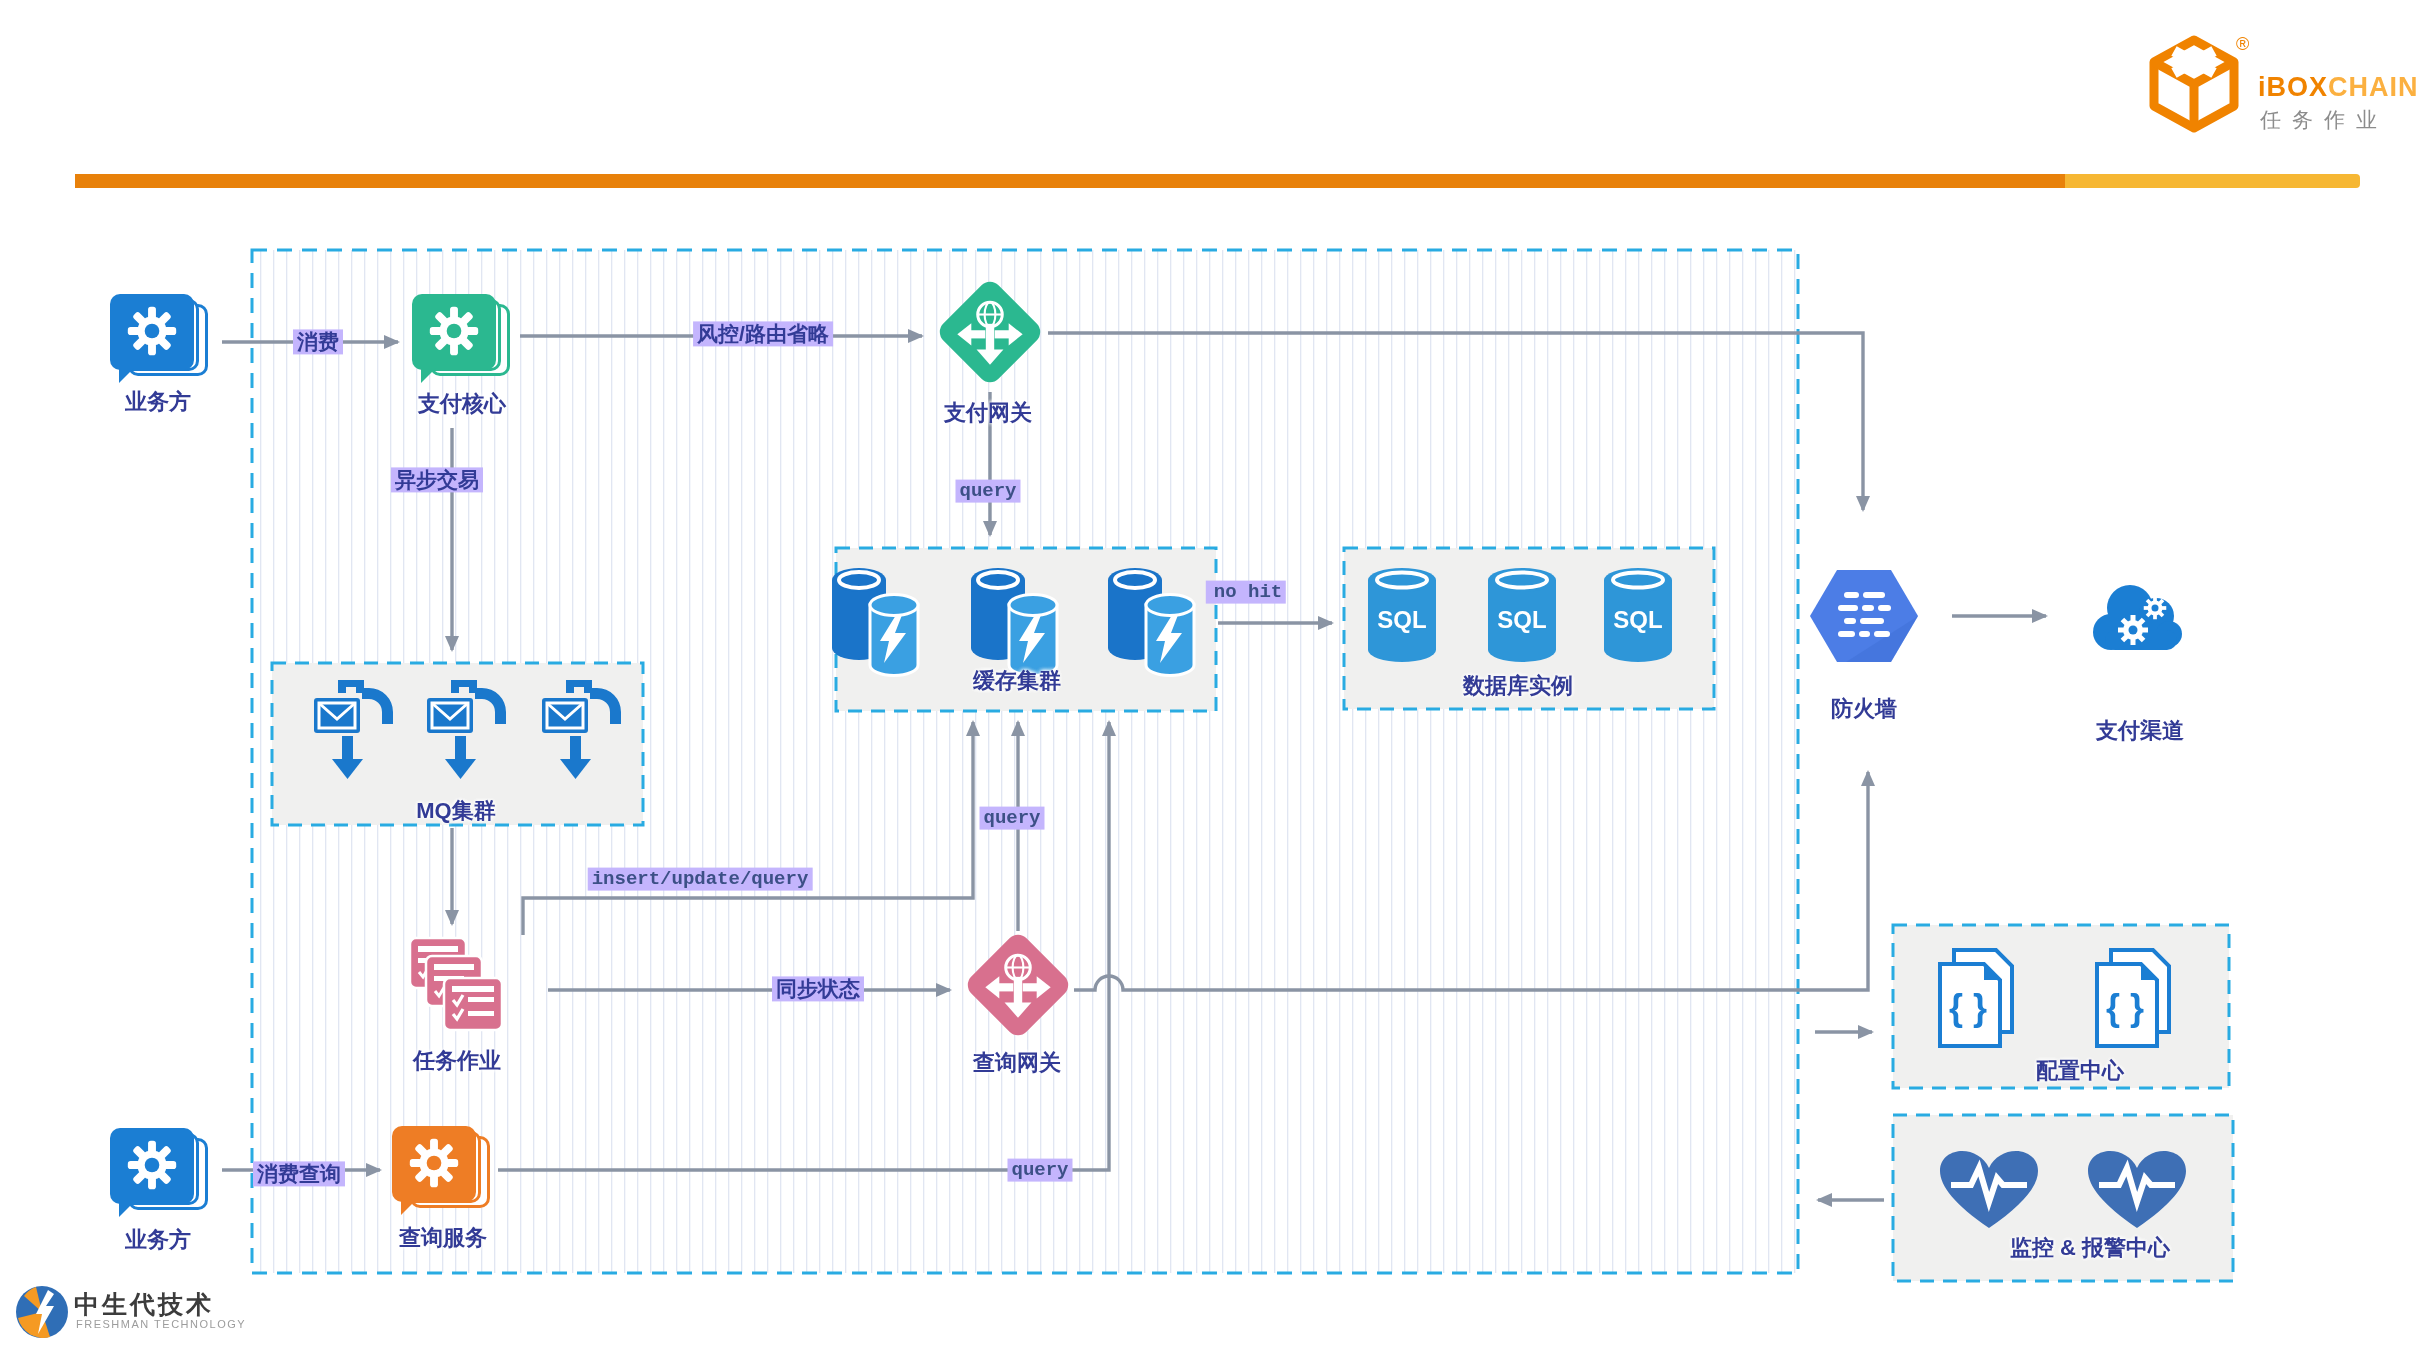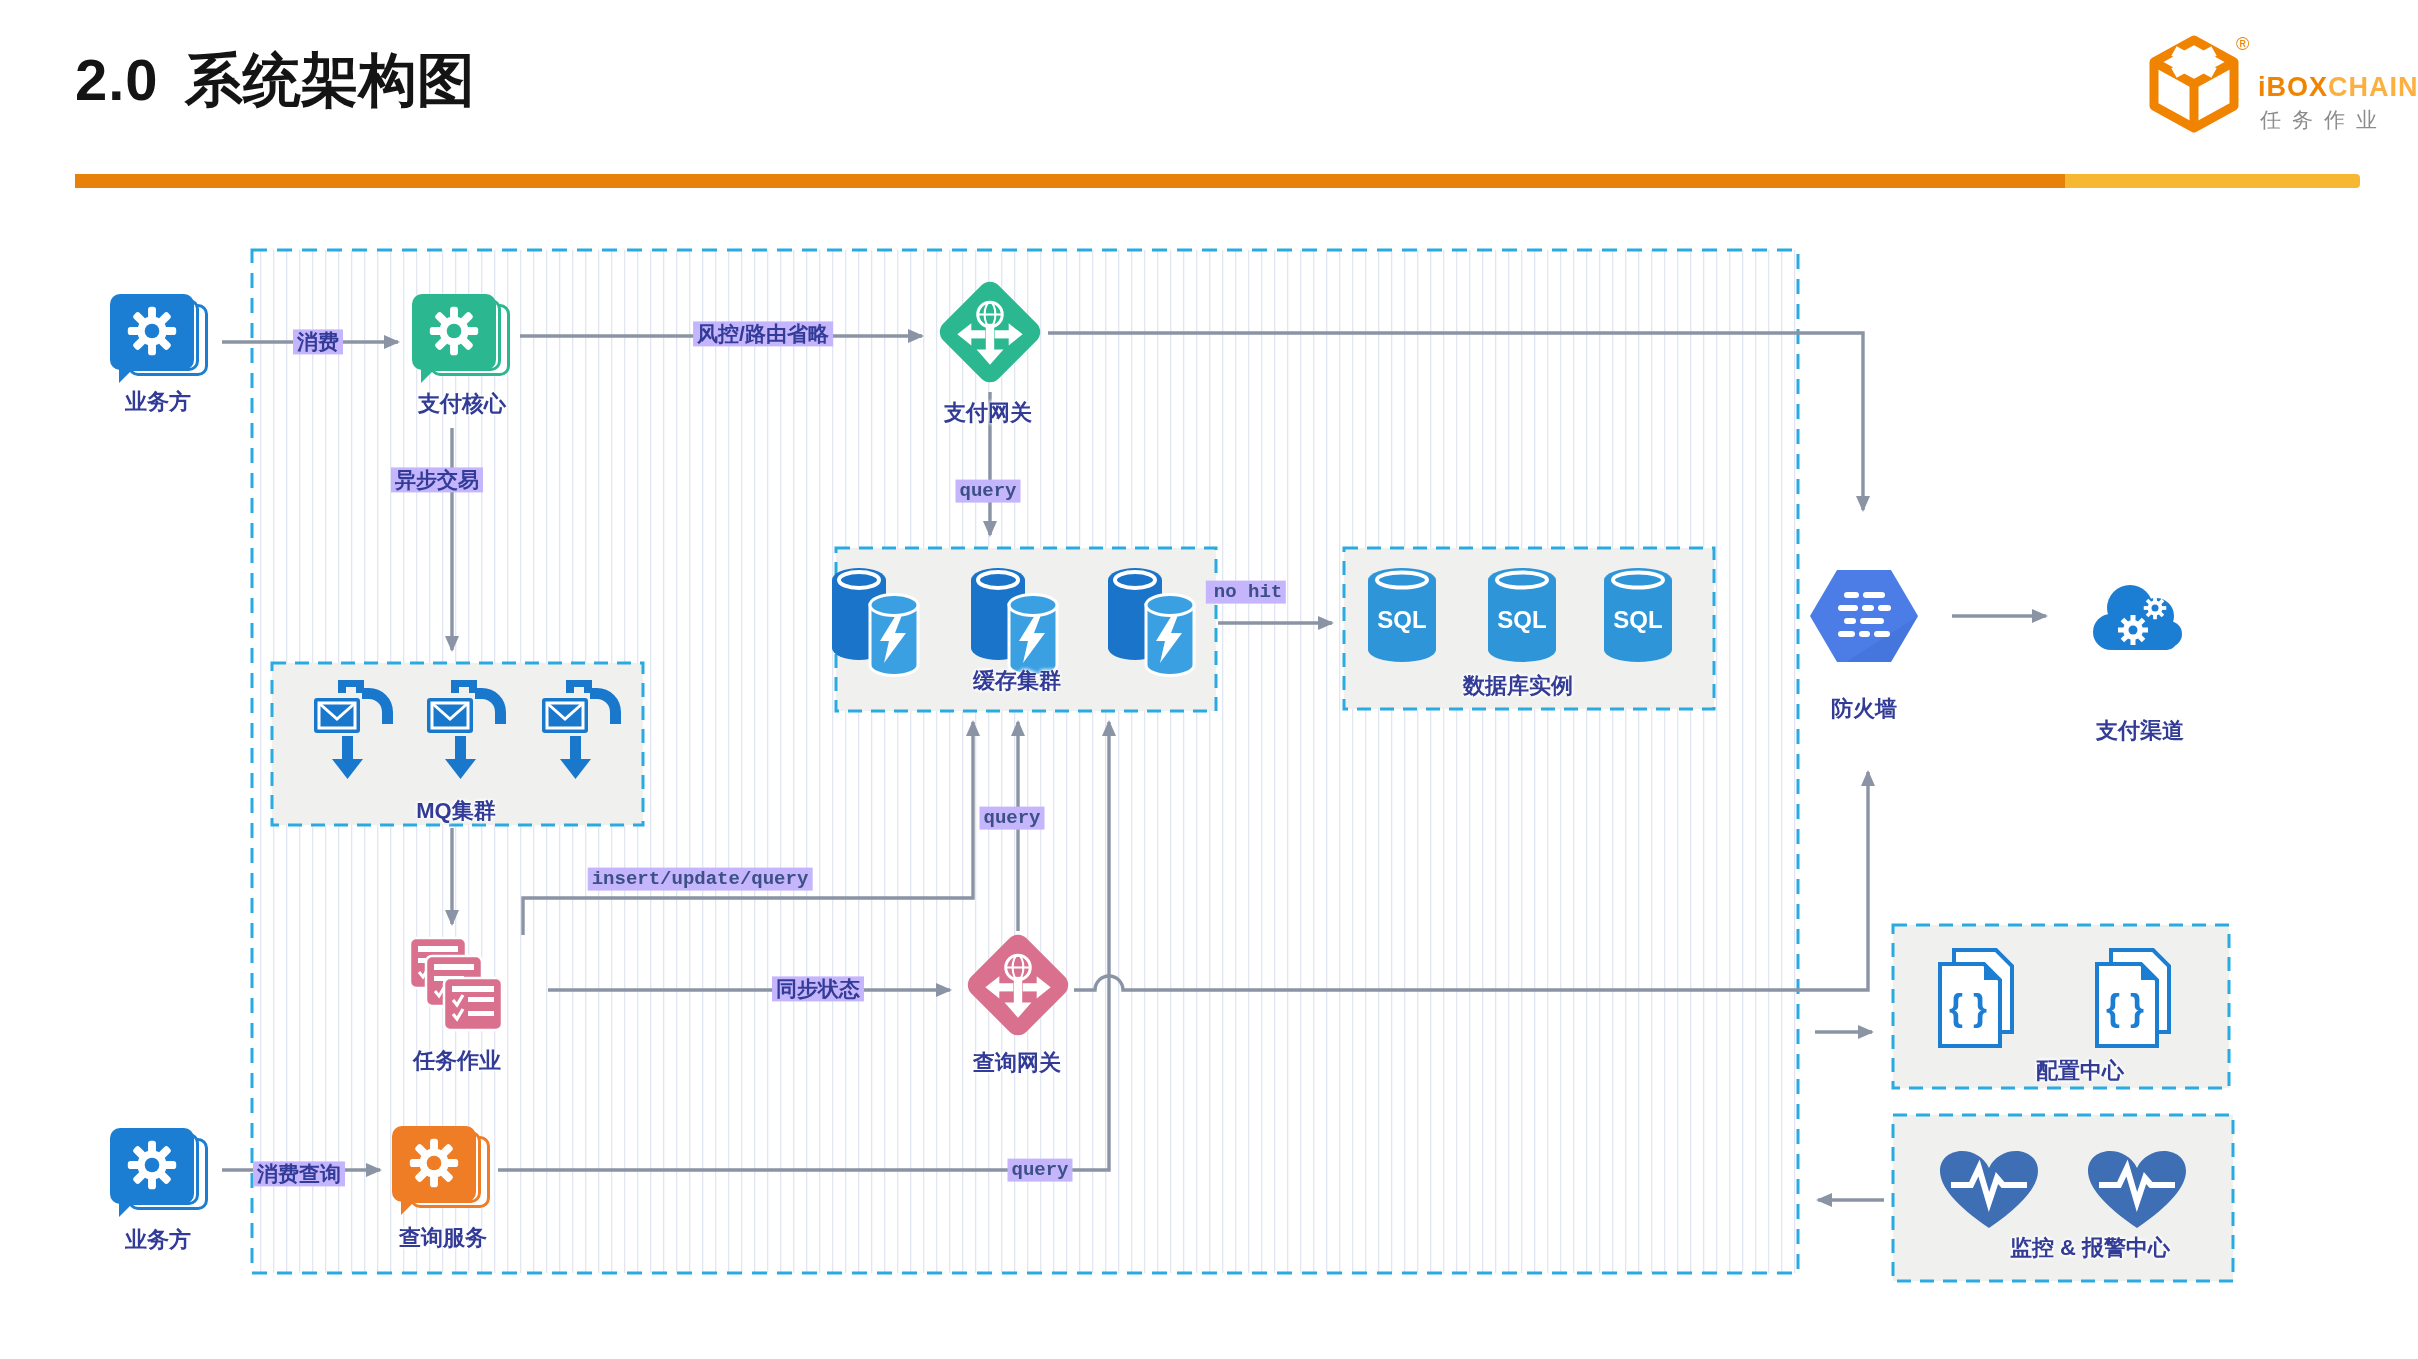--- a/index.html
+++ b/index.html
@@ -42,23 +42,20 @@
   
   .diamond{position:absolute;width:78px;height:78px;border-radius:12px;background:var(--c);transform:rotate(45deg);}
   .diamond svg{position:absolute;left:4px;top:4px;transform:rotate(-45deg);}
   .icon{position:absolute;}
 </style>
 </head>
 <body>
 
 <div class="slide">
 
-  <div class="title">
-    <span class="num">2.0</span><span class="zh">系统架构图</span>
-  </div>
   <div class="divider">
     <span class="seg1"></span>
     <span class="seg2"></span>
   </div>
 
   <div class="brand">
     <svg width="96" height="104" viewBox="0 0 96 104">
       <polygon points="46,6 86,28 86,72 46,94 6,72 6,28" fill="none" stroke="#f08300" stroke-width="9" stroke-linejoin="round"></polygon>
       <path d="M6,28 L46,50 L86,28 M46,50 V94" fill="none" stroke="#f08300" stroke-width="9" stroke-linejoin="round"></path>
       <path d="M26,17 L66,39 M66,17 L26,39" fill="none" stroke="#fff" stroke-width="11"></path>
@@ -404,14 +401,24 @@
   <div class="chip" style="left:763px;top:334px;">风控/路由省略</div>
   <div class="chip mono" style="left:988px;top:491px;">query</div>
   <div class="chip" style="left:437px;top:480px;">异步交易</div>
   <div class="chip mono" style="left:1246px;top:592px;padding-left:8px;">no hit</div>
   <div class="chip mono" style="left:700px;top:879px;">insert/update/query</div>
   <div class="chip" style="left:818px;top:989px;">同步状态</div>
   <div class="chip mono" style="left:1012px;top:818px;">query</div>
   <div class="chip mono" style="left:1040px;top:1170px;">query</div>
   <div class="chip" style="left:299px;top:1174px;">消费查询</div>
 
+  <div class="footer">
+    <svg width="56" height="56" viewBox="0 0 56 56">
+      <circle cx="28" cy="28" r="26" fill="#2f6eb6"></circle>
+      <path d="M4,34 A26,26 0 0 0 36,53 L28,28 Z" fill="#f59a23"></path>
+      <path d="M10,12 A26,26 0 0 1 22,3 L28,28 Z" fill="#f59a23"></path>
+      <polygon points="34,6 22,30 28,30 24,50 40,22 32,22 40,10" fill="#fff"></polygon>
+    </svg>
+    <div class="co">中生代技术</div>
+    <div class="co-en">FRESHMAN TECHNOLOGY</div>
+  </div>
 
 </div>
 
 </body></html>

